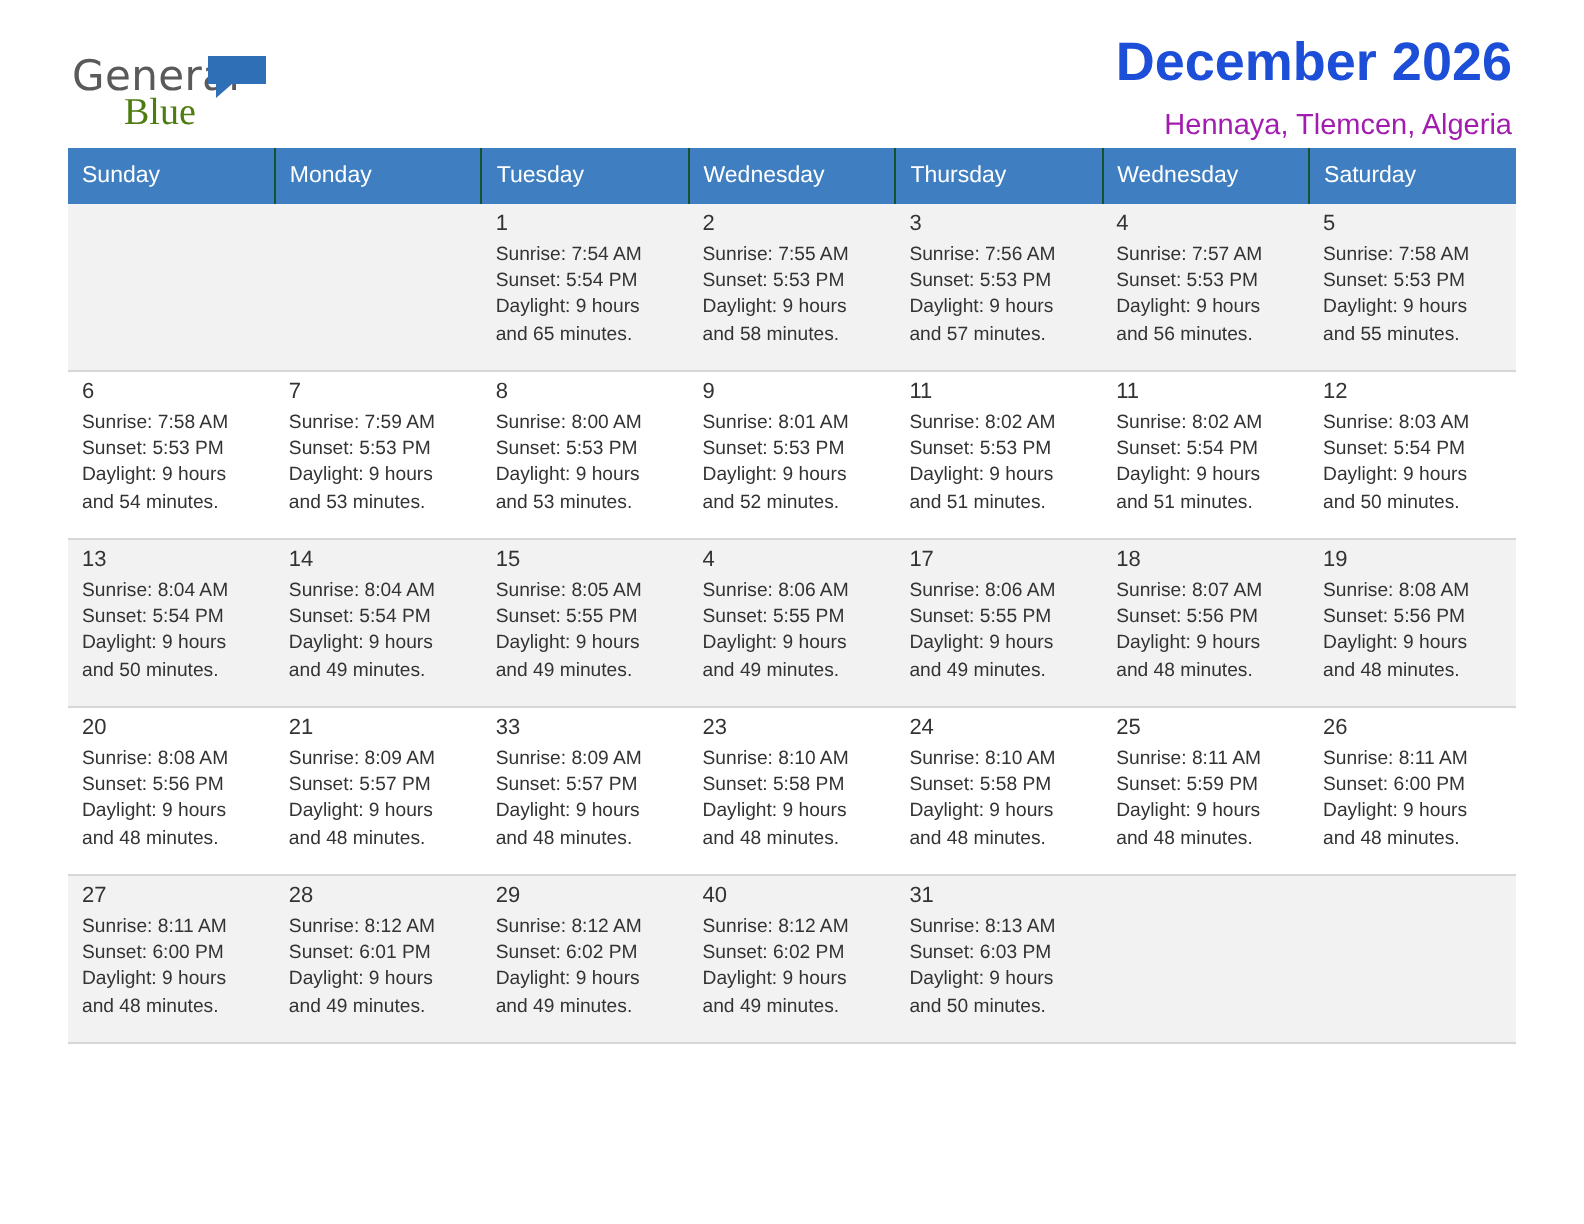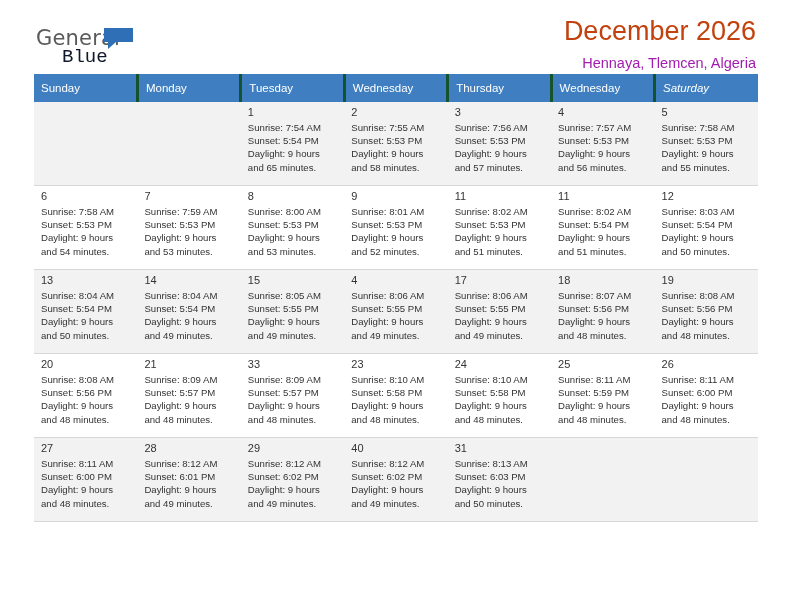--- a/index.html
+++ b/index.html
@@ -37,41 +37,41 @@
     font-size: 21px;
     color: #5a5a5a;
     letter-spacing: 0.2px;
     font-family: "DejaVu Sans", sans-serif;
   }
   .logo-blue {
     position: absolute;
     left: 26px;
     top: 20px;
     font-size: 19px;
-    color: #0f172a;
-    font-family: Liberation Mono, monospace;
+    color: #4d7c0f;
+    font-family: Liberation Serif, serif;
   }
   .logo-flag {
     position: absolute;
     left: 66px;
     top: 0px;
     width: 34px;
     height: 26px;
   }
   .logo-flag svg { display: block; }
   .title-block {
     position: absolute;
     right: 2px;
     top: 14px;
     text-align: right;
   }
   .month-title {
     font-size: 27px;
-    color: #c2410c;
-    font-weight: normal;
+    color: #1d4ed8;
+    font-weight: bold;
     line-height: 34px;
     white-space: nowrap;
   }
   .location {
     font-size: 14.5px;
     color: #a21caf;
     line-height: 24px;
     margin-top: 3px;
     white-space: nowrap;
   }
@@ -83,23 +83,23 @@
     margin-top: 2px;
   }
   table.cal th {
     background: #3f7fc1;
     color: #ffffff;
     font-size: 11.5px;
     font-weight: normal;
     text-align: left;
     padding: 5px 0 5px 7px;
     height: 18px;
-    border-right: 3px solid #14532d;
-  }
-  table.cal th:last-child { border-right: none; font-style: italic; }
+    border-right: 1px solid #14532d;
+  }
+  table.cal th:last-child { border-right: none; }
   table.cal td {
     vertical-align: top;
     height: 76px;
     padding: 3px 5px 4px 7px;
     border-bottom: 1px solid #d7d7d7;
     font-size: 9.6px;
     line-height: 13.2px;
     color: #333333;
   }
   tr.shaded td { background: #f2f2f2; }

